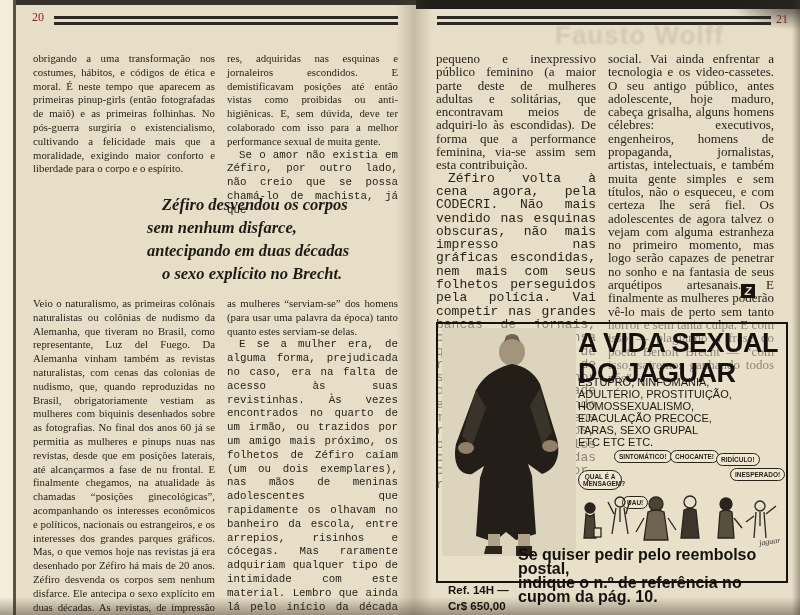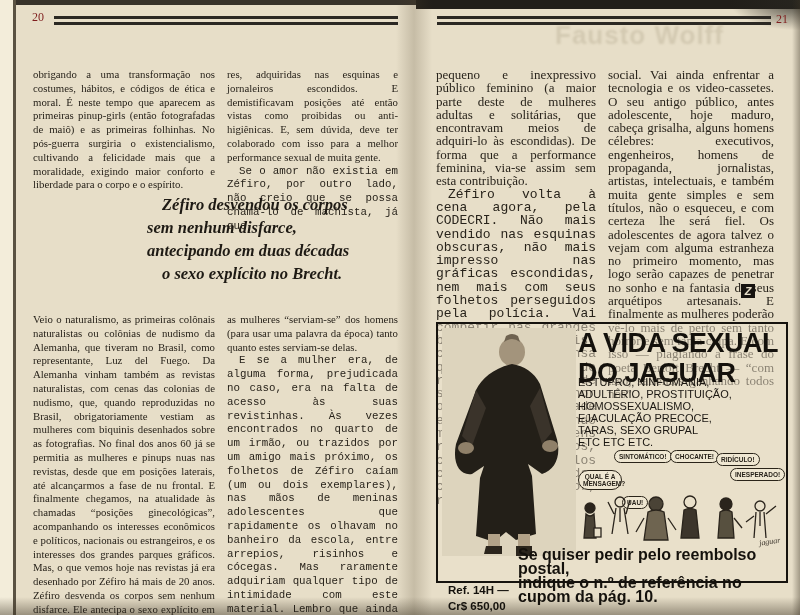--- a/index.html
+++ b/index.html
@@ -15,21 +15,21 @@
   .edge-bottom{position:absolute;left:0;bottom:0;width:800px;height:18px;
         background:linear-gradient(rgba(59,51,36,0), rgba(59,51,36,.45));}
   .edge-right{position:absolute;right:0;top:0;width:8px;height:615px;
         background:linear-gradient(90deg, rgba(59,51,36,0), rgba(59,51,36,.4));}
   .gutter{position:absolute;left:396px;top:0;width:36px;height:615px;
         background:linear-gradient(90deg, rgba(80,68,45,0), rgba(80,68,45,.22) 50%, rgba(80,68,45,0));}
   
   .pagenum{position:absolute;font-size:12px;color:#7f1d1d;}
   .rule{position:absolute;background:#2b2823;}
   
-  .coltext{position:absolute;font-size:10.8px;line-height:13.8px;text-align:justify;color:#28231b;margin-top:16px;}
+  .coltext{position:absolute;font-size:10.8px;line-height:13.8px;text-align:justify;color:#28231b;}
   .coltext p{margin:0;}
   .coltext p.indent{text-indent:12px;font-family:Liberation Mono, monospace;}
   .rp .coltext{font-size:13px;line-height:13.3px;}
   
   .pullquote{position:absolute;left:100px;top:193px;width:270px;
         font-weight:bold;font-style:italic;font-size:16.5px;line-height:23px;color:#1e1a14;margin-left:47px;}
   .pullquote .ln{display:block;}
   .pullquote .ind{padding-left:15px;}
   
   .ghost{position:absolute;left:555px;top:20px;font-family:"Liberation Sans",sans-serif;

